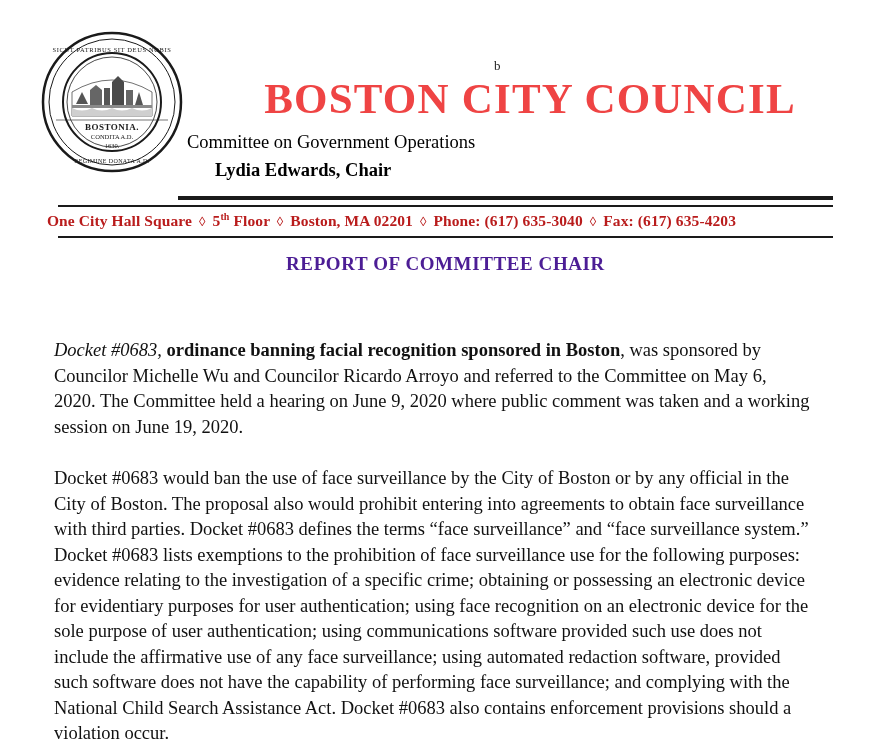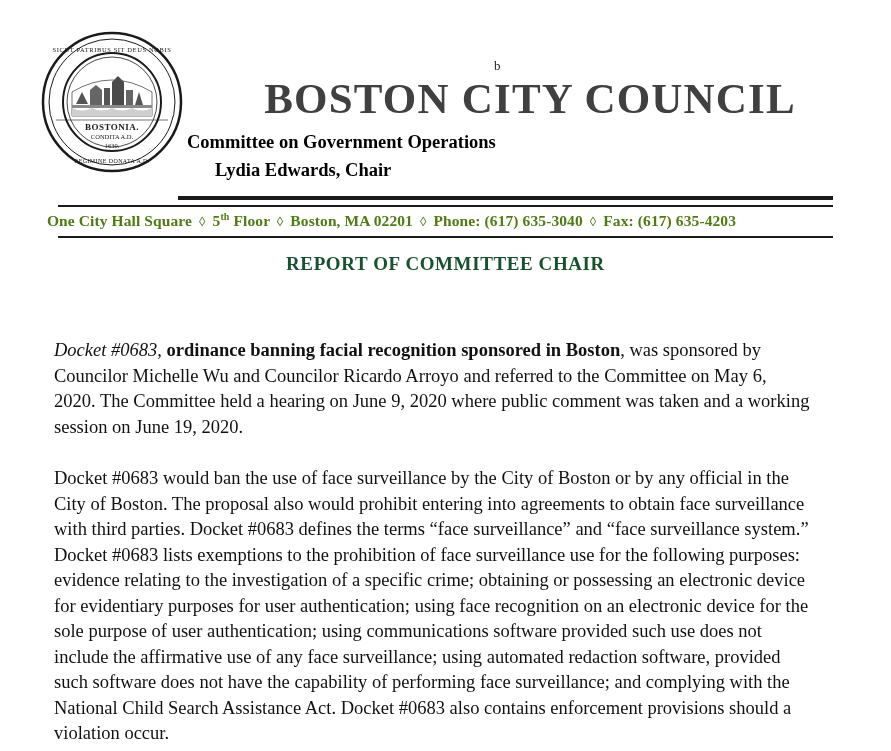--- a/index.html
+++ b/index.html
@@ -51,25 +51,25 @@
     font-family: "Liberation Serif", serif;
     color: #222;
   }
   .council-title {
     font-size: 43px;
     font-weight: bold;
     letter-spacing: 1.2px;
     text-align: center;
     margin: 22px 0 0 0;
     line-height: 1;
-    color: #404040;
+    color: #ef4444;
   }
   .committee-line {
     font-size: 18.5px;
-    font-weight: bold;
+    font-weight: normal;
     margin-top: 12px;
     margin-left: 2px;
     color: #000;
   }
   .chair-line {
     font-size: 18.5px;
     font-weight: bold;
     margin-top: 7px;
     padding-left: 30px;
     color: #000;
@@ -102,21 +102,21 @@
 
   .address-line {
     position: absolute;
     left: 0;
     top: 211px;
     width: 783px;
     text-align: center;
     font-size: 15.5px;
     font-weight: bold;
     letter-spacing: 0.1px;
-    color: #4d7c0f;
+    color: #b91c1c;
   }
   .address-line sup {
     font-size: 10px;
     vertical-align: super;
   }
   .diamond { font-weight: normal; font-size: 13px; padding: 0 3px; }
 
   .rule-bottom {
     position: absolute;
     left: 58px;
@@ -129,21 +129,21 @@
   
   .doc-heading {
     position: absolute;
     left: 0;
     top: 253px;
     width: 891px;
     text-align: center;
     font-size: 19px;
     font-weight: bold;
     letter-spacing: 0.6px;
-    color: #14532d;
+    color: #4c1d95;
   }
 
   .body-text {
     position: absolute;
     left: 54px;
     top: 294px;
     width: 756px;
     font-size: 18.5px;
     line-height: 25.5px;
     color: #111;

